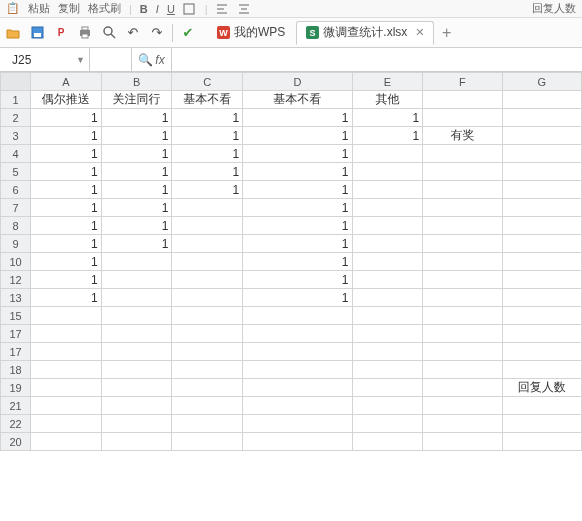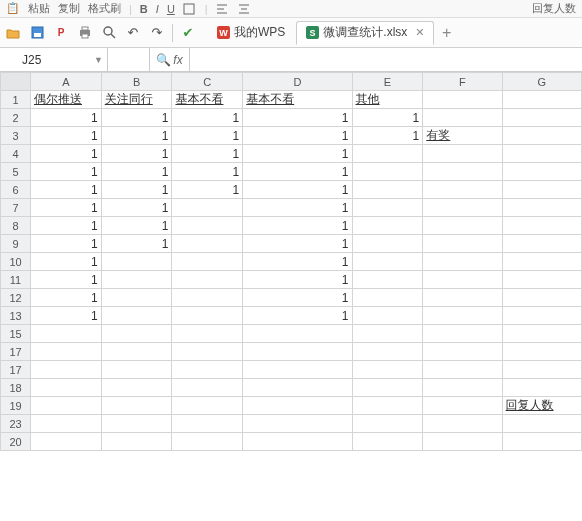--- a/index.html
+++ b/index.html
@@ -80,25 +80,25 @@
   .tab-add { width: 22px; height: 22px; display: flex; align-items: center; justify-content: center; color: #888; font-size: 16px; cursor: pointer; }
   
   .fbar {
     height: 24px;
     background: #fff;
     border-bottom: 1px solid #ccc;
     display: flex;
     align-items: stretch;
   }
   .namebox {
-    width: 108px;
+    width: 90px;
     border-right: 1px solid #ccc;
     display: flex;
     align-items: center;
-    padding: 0 22px;
+    padding: 0 12px;
     font-size: 12px;
     background: #fff;
     position: relative;
     text-align: right;
   }
   .namebox .dd { position: absolute; right: 4px; color: #888; font-size: 9px; }
   .fbar-gap { width: 42px; border-right: 1px solid #ccc; }
   .fbar-fx {
     width: 40px;
     display: flex;
@@ -141,21 +141,21 @@
   }
   table.sheet th.rowhdr {
     width: 28px;
     text-align: center;
   }
   table.sheet th.corner {
     width: 28px;
     background: #e4e6e8;
   }
   table.sheet td.num { text-align: right; }
-  table.sheet td.txt { text-align: left; text-decoration: underline; }
+  table.sheet td.txt { text-align: center; }
   .col-A{width:66px}.col-B{width:66px}.col-C{width:66px}.col-D{width:102px}.col-E{width:66px}.col-F{width:74px}.col-G{width:74px}
 </style>
 </head>
 <body>
 
 <div class="top-frag">
   <span class="tiny-icon">📋</span>
   <span>粘贴</span>
   <span>复制</span>
   <span>格式刷</span>
@@ -376,30 +376,20 @@
           <th class="rowhdr">10</th>
           <td class="num">1</td>
           <td></td>
           <td></td>
           <td class="num">1</td>
           <td></td>
           <td></td>
           <td></td>
         </tr>
         <tr>
-          <th class="rowhdr">11</th>
-          <td class="num">1</td>
-          <td></td>
-          <td></td>
-          <td class="num">1</td>
-          <td></td>
-          <td></td>
-          <td></td>
-        </tr>
-        <tr>
           <th class="rowhdr">12</th>
           <td class="num">1</td>
           <td></td>
           <td></td>
           <td class="num">1</td>
           <td></td>
           <td></td>
           <td></td>
         </tr>
         <tr>
@@ -456,21 +446,31 @@
           <th class="rowhdr">19</th>
           <td></td>
           <td></td>
           <td></td>
           <td></td>
           <td></td>
           <td></td>
           <td class="txt">回复人数</td>
         </tr>
         <tr>
-          <th class="rowhdr">23</th>
+          <th class="rowhdr">21</th>
+          <td></td>
+          <td></td>
+          <td></td>
+          <td></td>
+          <td></td>
+          <td></td>
+          <td></td>
+        </tr>
+        <tr>
+          <th class="rowhdr">22</th>
           <td></td>
           <td></td>
           <td></td>
           <td></td>
           <td></td>
           <td></td>
           <td></td>
         </tr>
         <tr>
           <th class="rowhdr">20</th>

